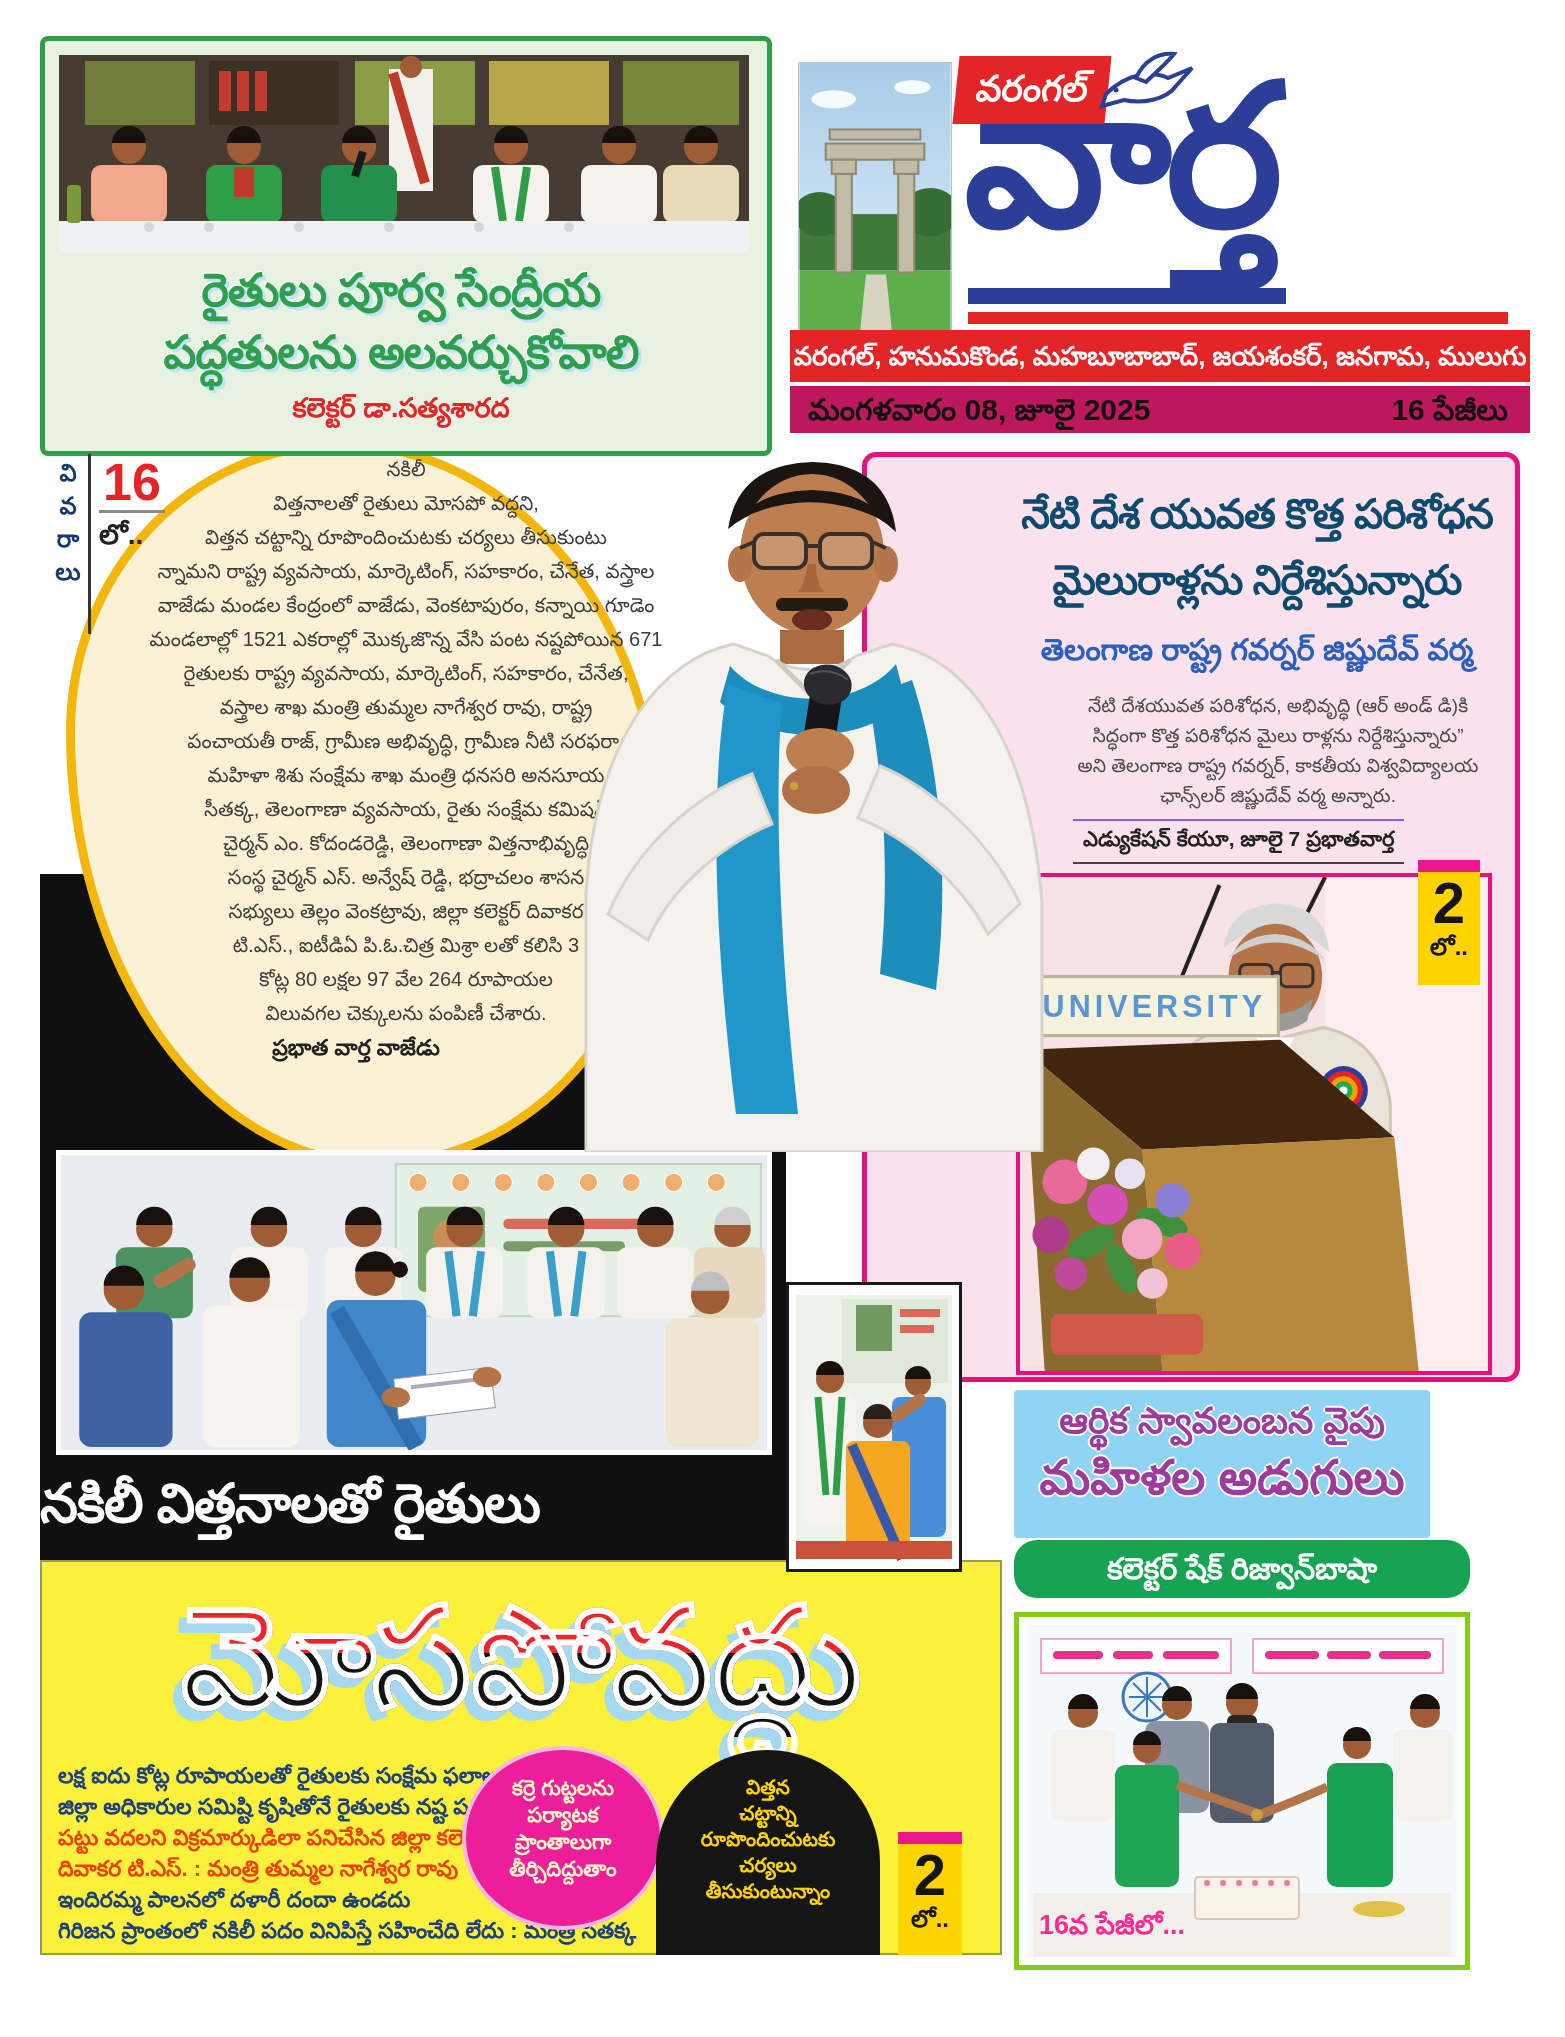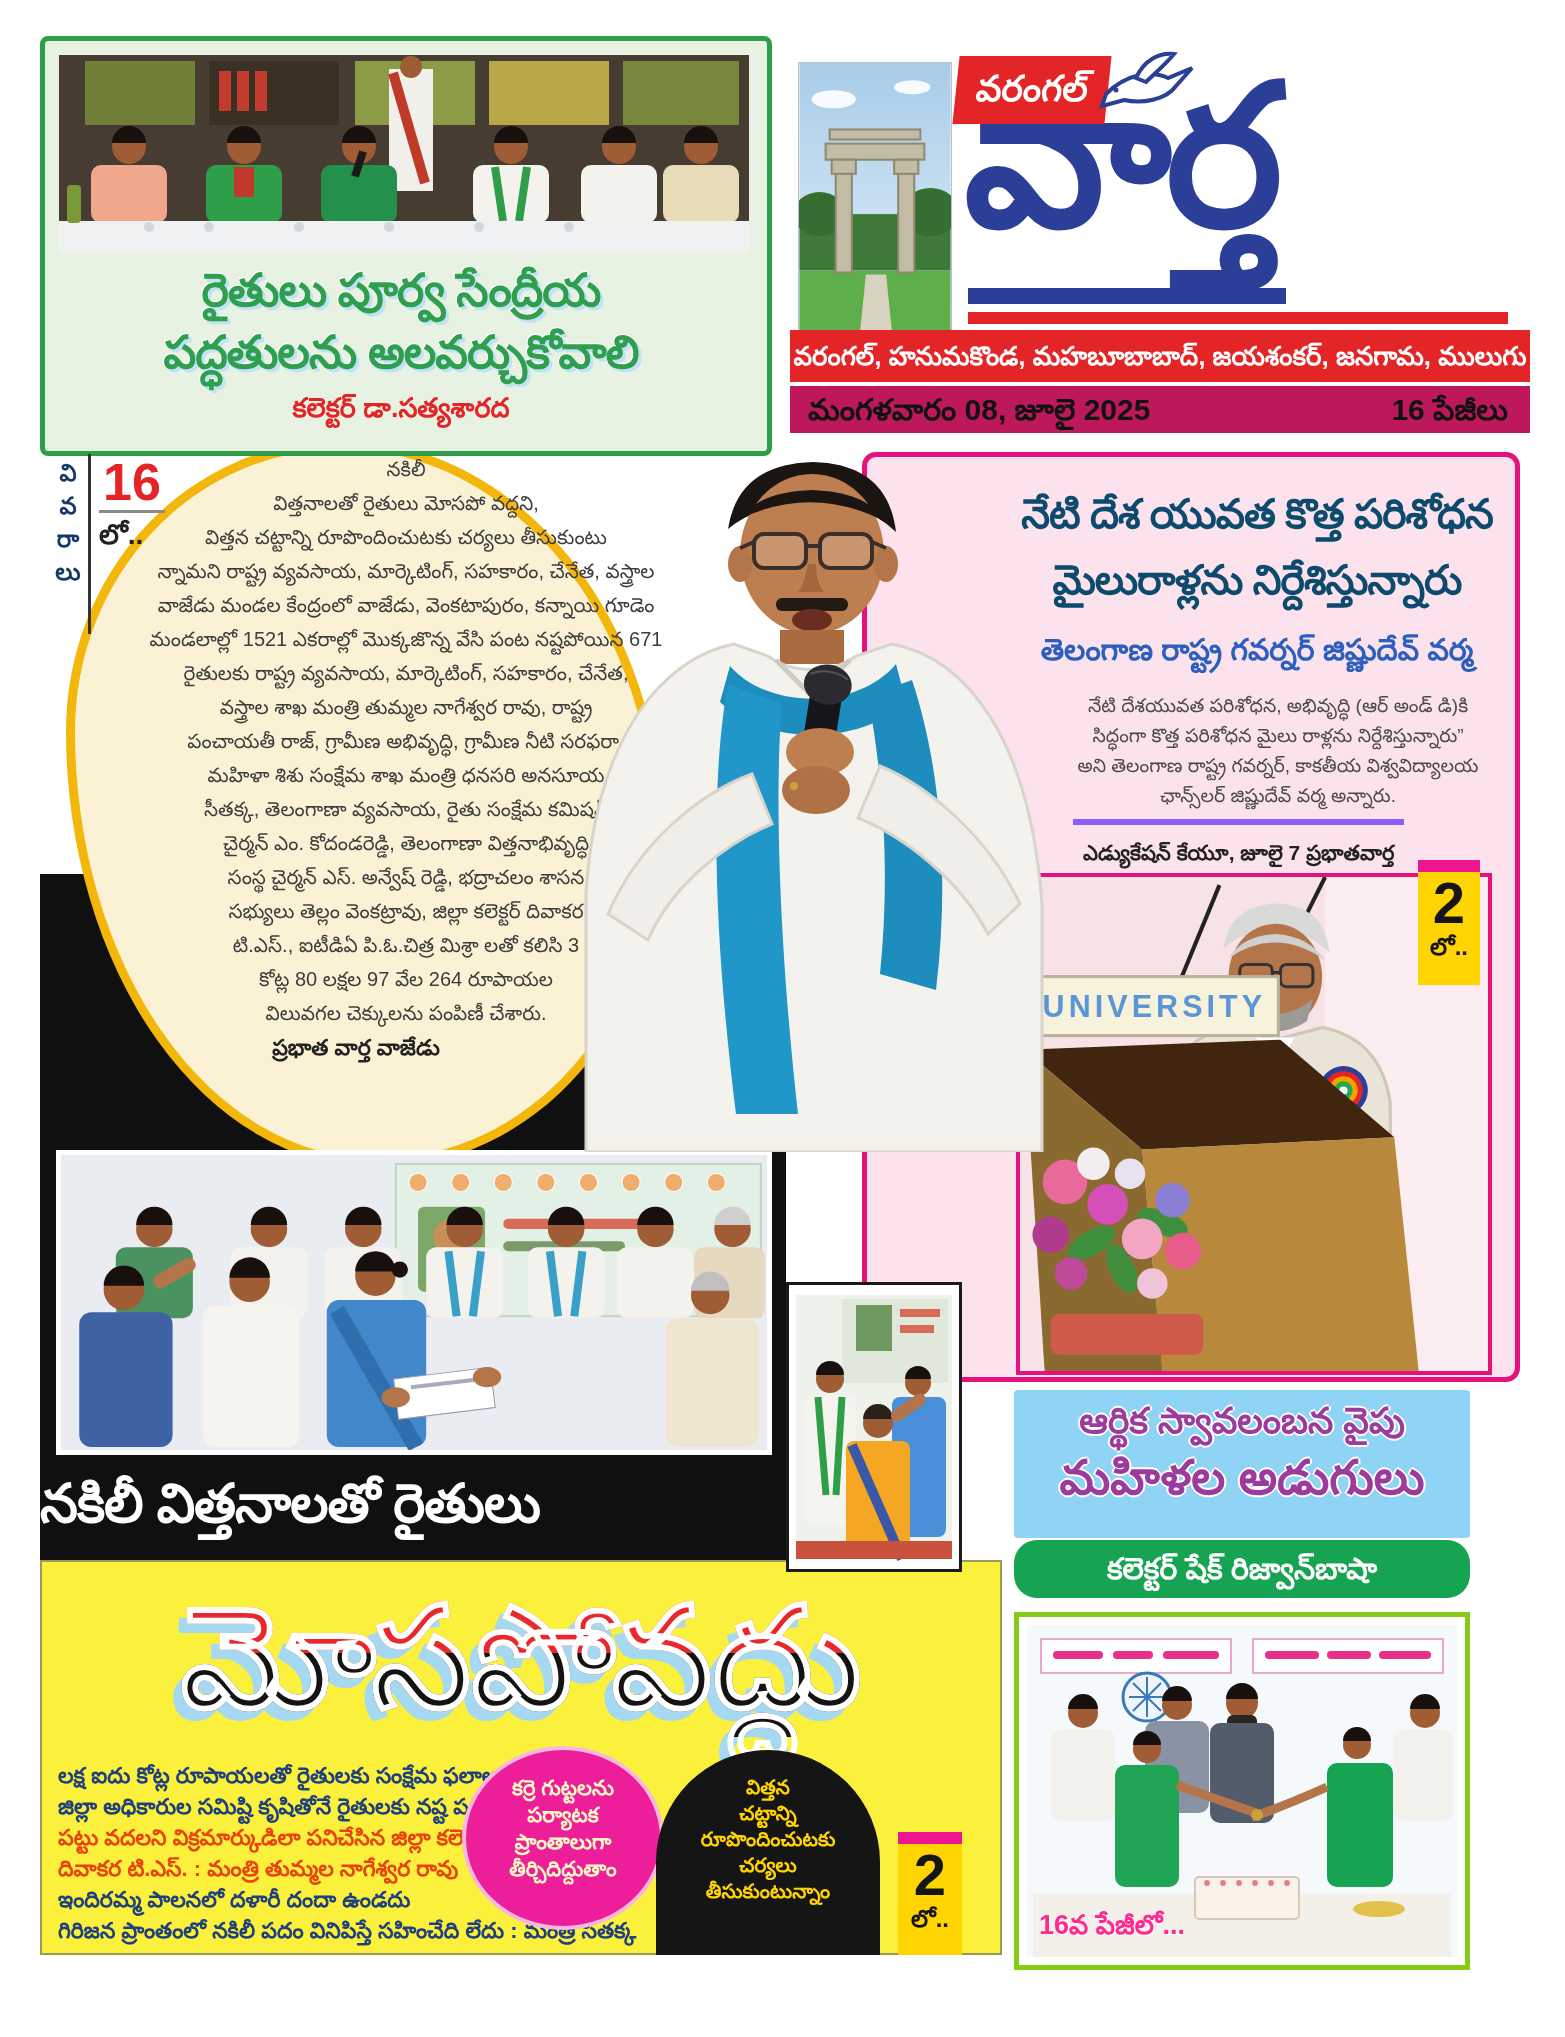--- a/index.html
+++ b/index.html
@@ -49,21 +49,21 @@
   .minister{left:568px;top:434px;width:492px;height:718px;z-index:6;}
 
   
   .pink-box{left:862px;top:452px;width:648px;height:920px;background:#fbe2ec;border:5px solid #e5127d;
             border-radius:14px;z-index:2;}
   .pk-h{left:140px;width:500px;text-align:center;font-size:41px;font-weight:800;color:#0c4a6e;letter-spacing:-1px;}
   .pk-sub{left:140px;width:500px;top:176px;text-align:center;font-size:30px;font-weight:800;color:#2a5fc0;}
   .pk-body{left:188px;top:234px;width:446px;text-align:center;}
   .pk-body div{font-size:19px;line-height:30px;color:#4a4a4a;white-space:nowrap;}
   .pk-date{left:206px;top:362px;font-size:21px;font-weight:800;color:#222;
-           border-top:6px solid #8b5cf6;border-bottom:2px solid #444;padding:16px 10px;}
+           border-top:2px solid #8b5cf6;border-bottom:2px solid #444;padding:6px 10px;}
   .gov-photo{left:149px;top:416px;width:468px;height:494px;border:4px solid #e5127d;background:#f7e2e6;}
   .jump-tag{background:#ffd400;text-align:center;z-index:7;}
   .jump-tag .bar{height:12px;background:#ed1690;}
   .jump-tag .num{font-size:58px;font-weight:800;color:#151515;line-height:62px;}
   .jump-tag .suf{font-size:24px;font-weight:800;color:#151515;line-height:26px;}
   .tag-gov{left:551px;top:403px;width:62px;height:125px;}
 
   
   .big-photo{left:56px;top:1150px;width:706px;height:295px;border:5px solid #ffffff;z-index:2;background:#e9edf1;}
   .kicker{left:40px;top:1447px;width:746px;height:113px;line-height:113px;text-align:left;color:#ffffff;
@@ -83,21 +83,21 @@
   .bl-blue{color:#20407c;} .bl-red{color:#e8420e;}
   .pink-bubble{left:462px;top:1746px;width:202px;height:184px;background:#ec1e9a;border:4px solid #f9b8dd;
                border-radius:50%;z-index:3;text-align:center;padding-top:24px;box-sizing:border-box;}
   .pink-bubble div{color:#fef9c3;font-size:21px;font-weight:800;line-height:27px;}
   .black-dome{left:656px;top:1750px;width:224px;height:205px;background:#151515;
               border-radius:112px 112px 0 0;z-index:3;text-align:center;padding-top:24px;box-sizing:border-box;}
   .black-dome div{color:#ffd400;font-size:20px;font-weight:800;line-height:26px;}
   .tag-seeds{left:898px;top:1832px;width:64px;height:123px;}
 
   
-  .blue-box{left:1014px;top:1390px;width:456px;height:148px;background:#8fd4f5;border-radius:4px;z-index:2;text-align:center;}
+  .blue-box{left:1014px;top:1390px;width:416px;height:148px;background:#8fd4f5;border-radius:4px;z-index:2;text-align:center;}
   .bb1{font-size:36px;font-weight:800;color:#9c3b9e;padding-top:10px;
        text-shadow:2px 0 #fff,-2px 0 #fff,0 2px #fff,0 -2px #fff;}
   .bb2{font-size:48px;font-weight:800;color:#9c3b9e;
        text-shadow:2px 0 #fff,-2px 0 #fff,0 2px #fff,0 -2px #fff;}
   .green-strip{left:1014px;top:1540px;width:456px;height:58px;background:#17a452;color:#fff;
                font-size:30px;font-weight:800;text-align:center;line-height:58px;z-index:2;border-radius:23px;}
   .photo-box{left:1014px;top:1612px;width:456px;height:358px;border:5px solid #84cc16;background:#fff;
              padding:8px;box-sizing:border-box;z-index:2;}
   .cake-caption{left:20px;bottom:18px;color:#ff2a90;font-size:27px;font-weight:800;z-index:3;
                 text-shadow:1px 1px 0 #fff;}

